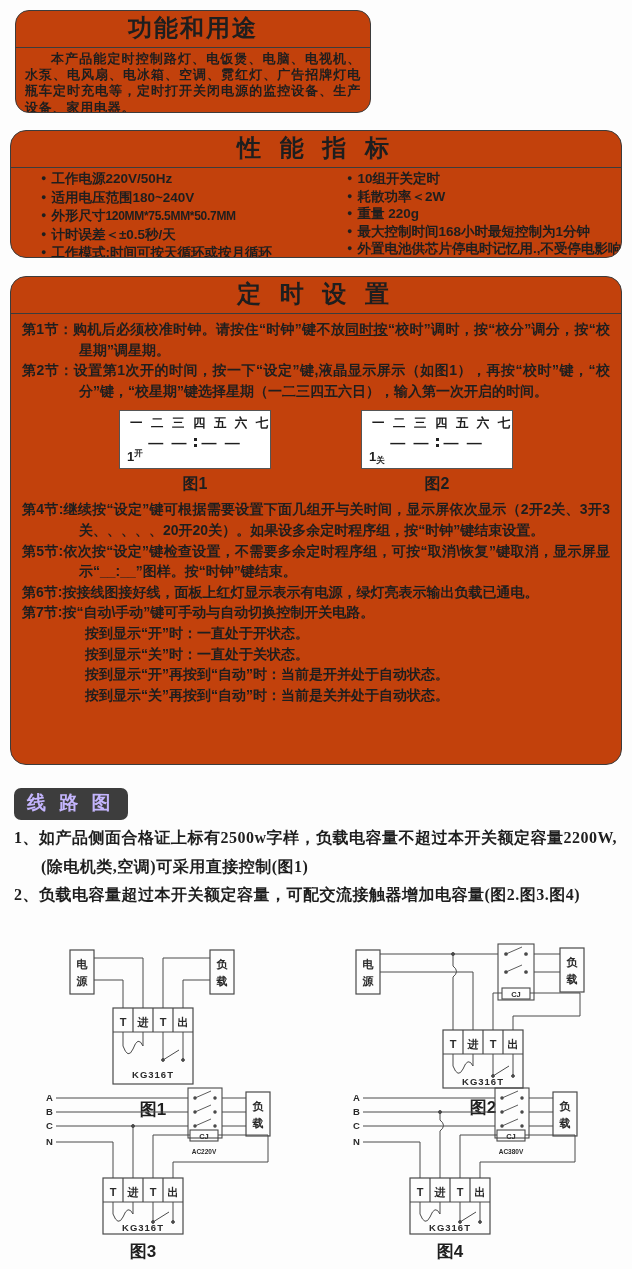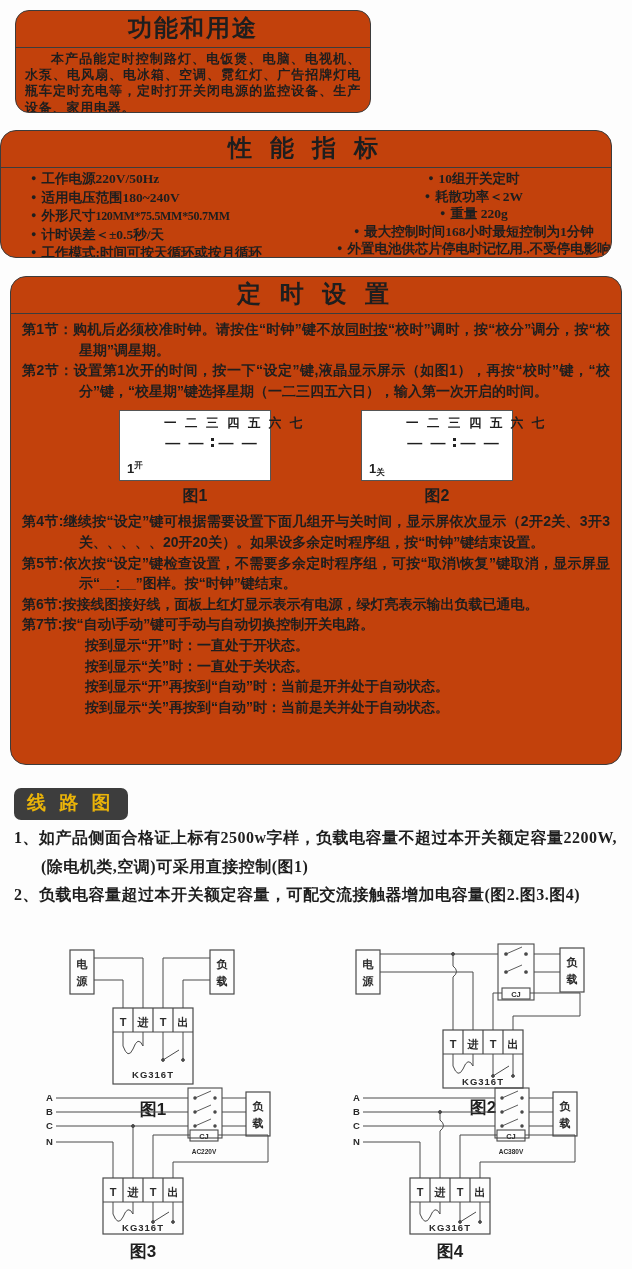--- a/index.html
+++ b/index.html
@@ -11,50 +11,50 @@
   .box-title { text-align:center; font-weight:700; font-size:24px; letter-spacing:6px;
                border-bottom:1.5px solid #3c3c3c; padding:1px 0 3px; }
 
   
   .sec1 { left:15px; top:10px; width:356px; height:103px; border-radius:14px; }
   .sec1 .box-title { font-size:24px; letter-spacing:2px; }
   .sec1-body { font-size:13px; font-weight:700; line-height:16.2px; letter-spacing:0.8px;
                padding:3px 9px 0 9px; text-indent:2em; text-align:justify; }
 
   
-  .sec2 { left:0; top:130px; width:612px; height:128px;font-family:Liberation Serif, serif; }
+  .sec2 { left:10px; top:130px; width:612px; height:128px; }
   .spec-col { list-style:none; position:absolute; top:39px; }
   .spec-col.left  { left:30px; }
-  .spec-col.right { left:336px;text-align:center; }
+  .spec-col.right { left:336px; }
   .spec-item { font-size:13.5px; font-weight:700; line-height:17.6px; white-space:nowrap; }
   .bullet { font-size:9px; vertical-align:2px; margin-right:5px; }
   .spec-small { font-size:12px; letter-spacing:-0.3px; }
 
   
   .sec3 { left:10px; top:276px; width:612px; height:489px; }
   .steps { padding:5px 11px 0 11px; }
   .step { font-size:14px; font-weight:600; line-height:20.6px; padding-left:57px; text-indent:-57px; text-align:justify; }
   .step .u { text-decoration:underline; }
   .subline { font-size:14px; font-weight:600; line-height:20.6px; padding-left:63px; }
 
   .figrow { display:flex; justify-content:center; gap:90px; margin:9px 0 4px 0; }
   .figunit { text-align:center; }
-  .lcd { position:relative; width:152px; height:71px; border:1.5px solid #555; background:#fff; text-align:left;padding-left:34px; }
+  .lcd { position:relative; width:152px; height:59px; border:1.5px solid #555; background:#fff; text-align:left; }
   .lcd-week { padding:4px 10px 0 10px; font-size:12.5px; font-weight:700; word-spacing:5px; white-space:nowrap; }
   .lcd-time { text-align:center; margin-top:2px; font-size:15px; font-weight:700; letter-spacing:2px; }
   .lcd-colon { display:inline-block; vertical-align:-2px; margin:0 5px; }
   .lcd-colon i { display:block; width:3px; height:3px; background:#222; margin:3px 0; }
   .lcd-idx { position:absolute; left:7px; bottom:3px; font-size:13px; font-weight:700; letter-spacing:0; }
   .idx-mode { font-size:8.5px; position:relative; }
   .idx-mode.sup { top:-5px; }
   .idx-mode.sub { top:2px; }
   .figcap { margin-top:5px; font-size:16px; font-weight:700; }
 
   
-  .badge { position:absolute; left:14px; top:788px; background:#3d3d3d; color:#eab308;
+  .badge { position:absolute; left:14px; top:788px; background:#3d3d3d; color:#c4b5fd;
            border-radius:7px; padding:2px 13px 4px 13px; font-size:19px; font-weight:700; letter-spacing:4px; }
   .notes { position:absolute; left:14px; top:824px; width:608px;font-family:Liberation Serif, serif; }
   .note-line { font-size:16px; font-weight:700; line-height:28.5px; letter-spacing:0.5px; }
   .note-cont { padding-left:27px; }
 
   
   .diag { position:absolute; }
   .diag svg { display:block; }
   .diag text { font-weight:700; fill:#2a2a2a; font-family:"Liberation Sans","DejaVu Sans",sans-serif; }
   .diagcap { position:absolute; text-align:center; width:80px; font-size:17px; font-weight:700; }

